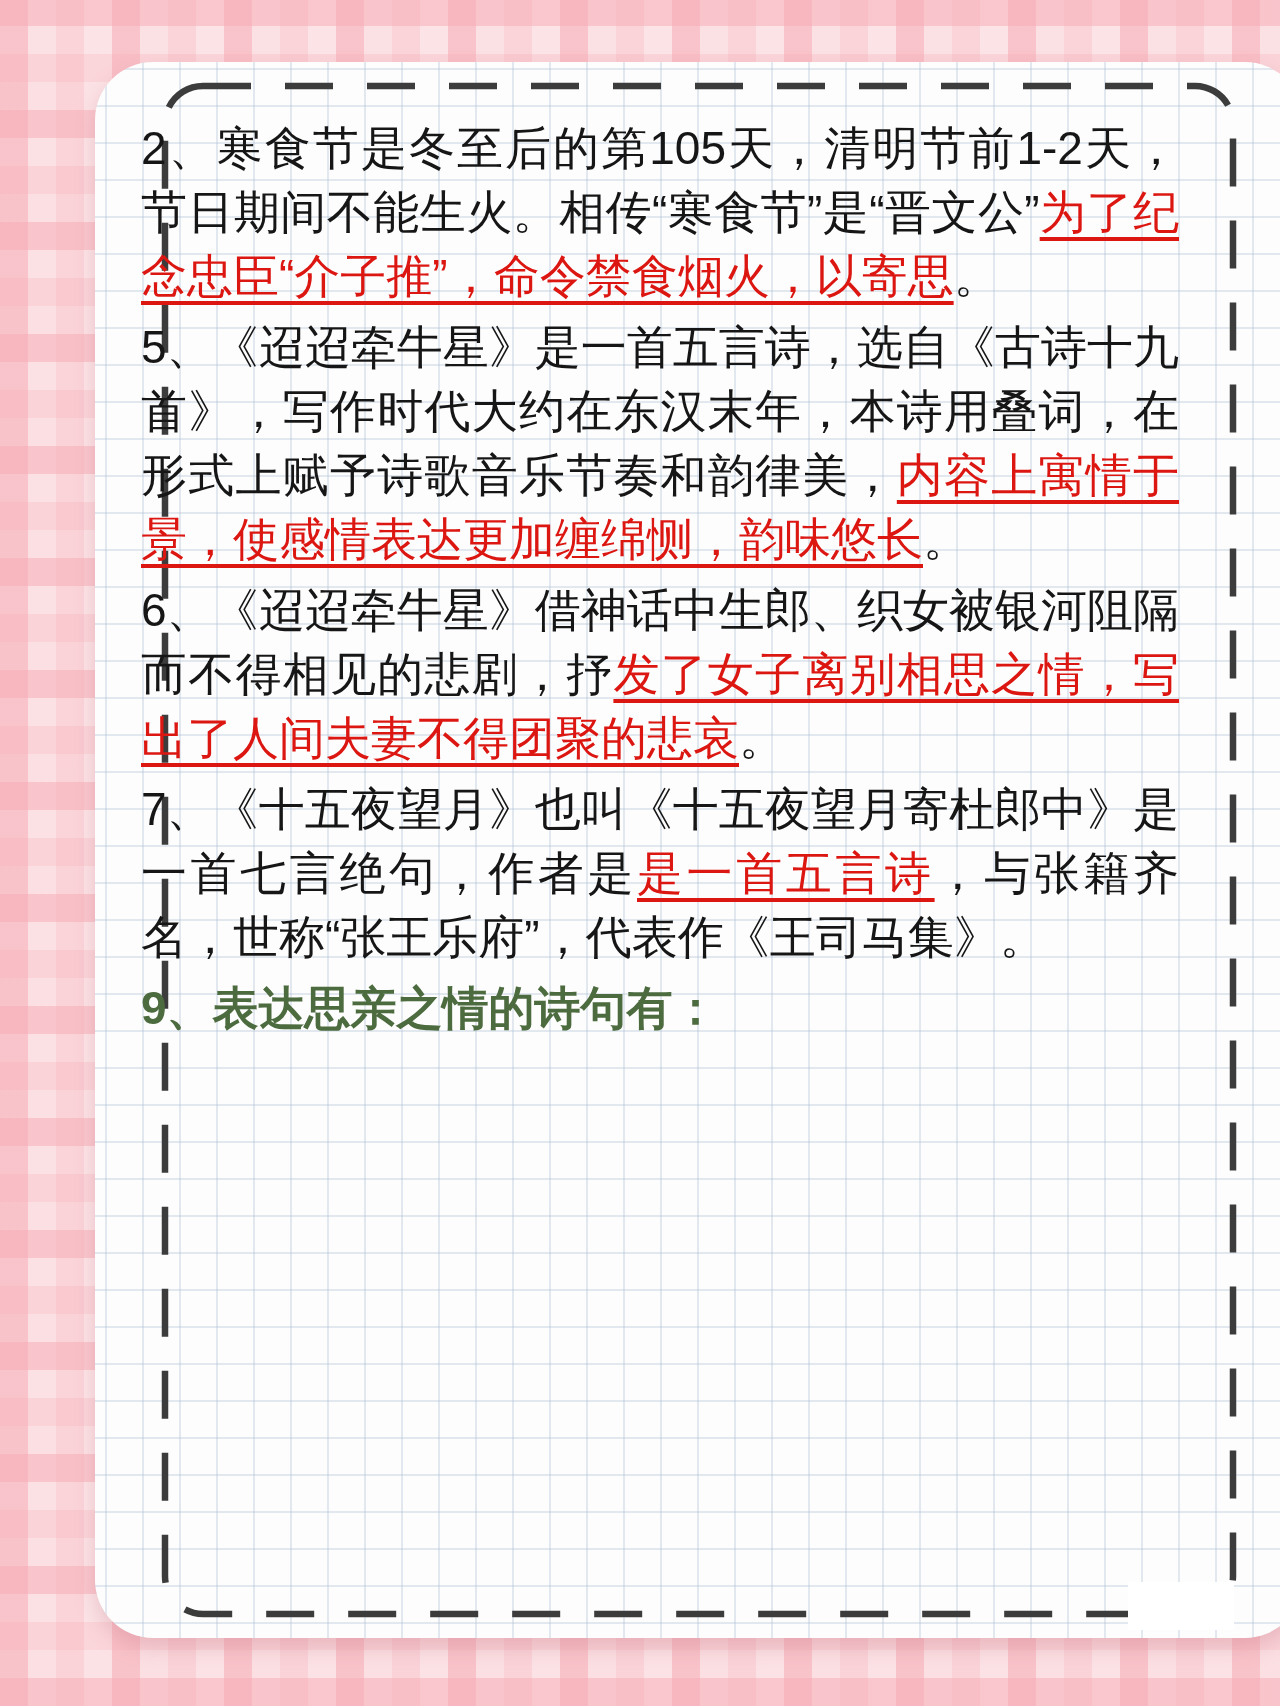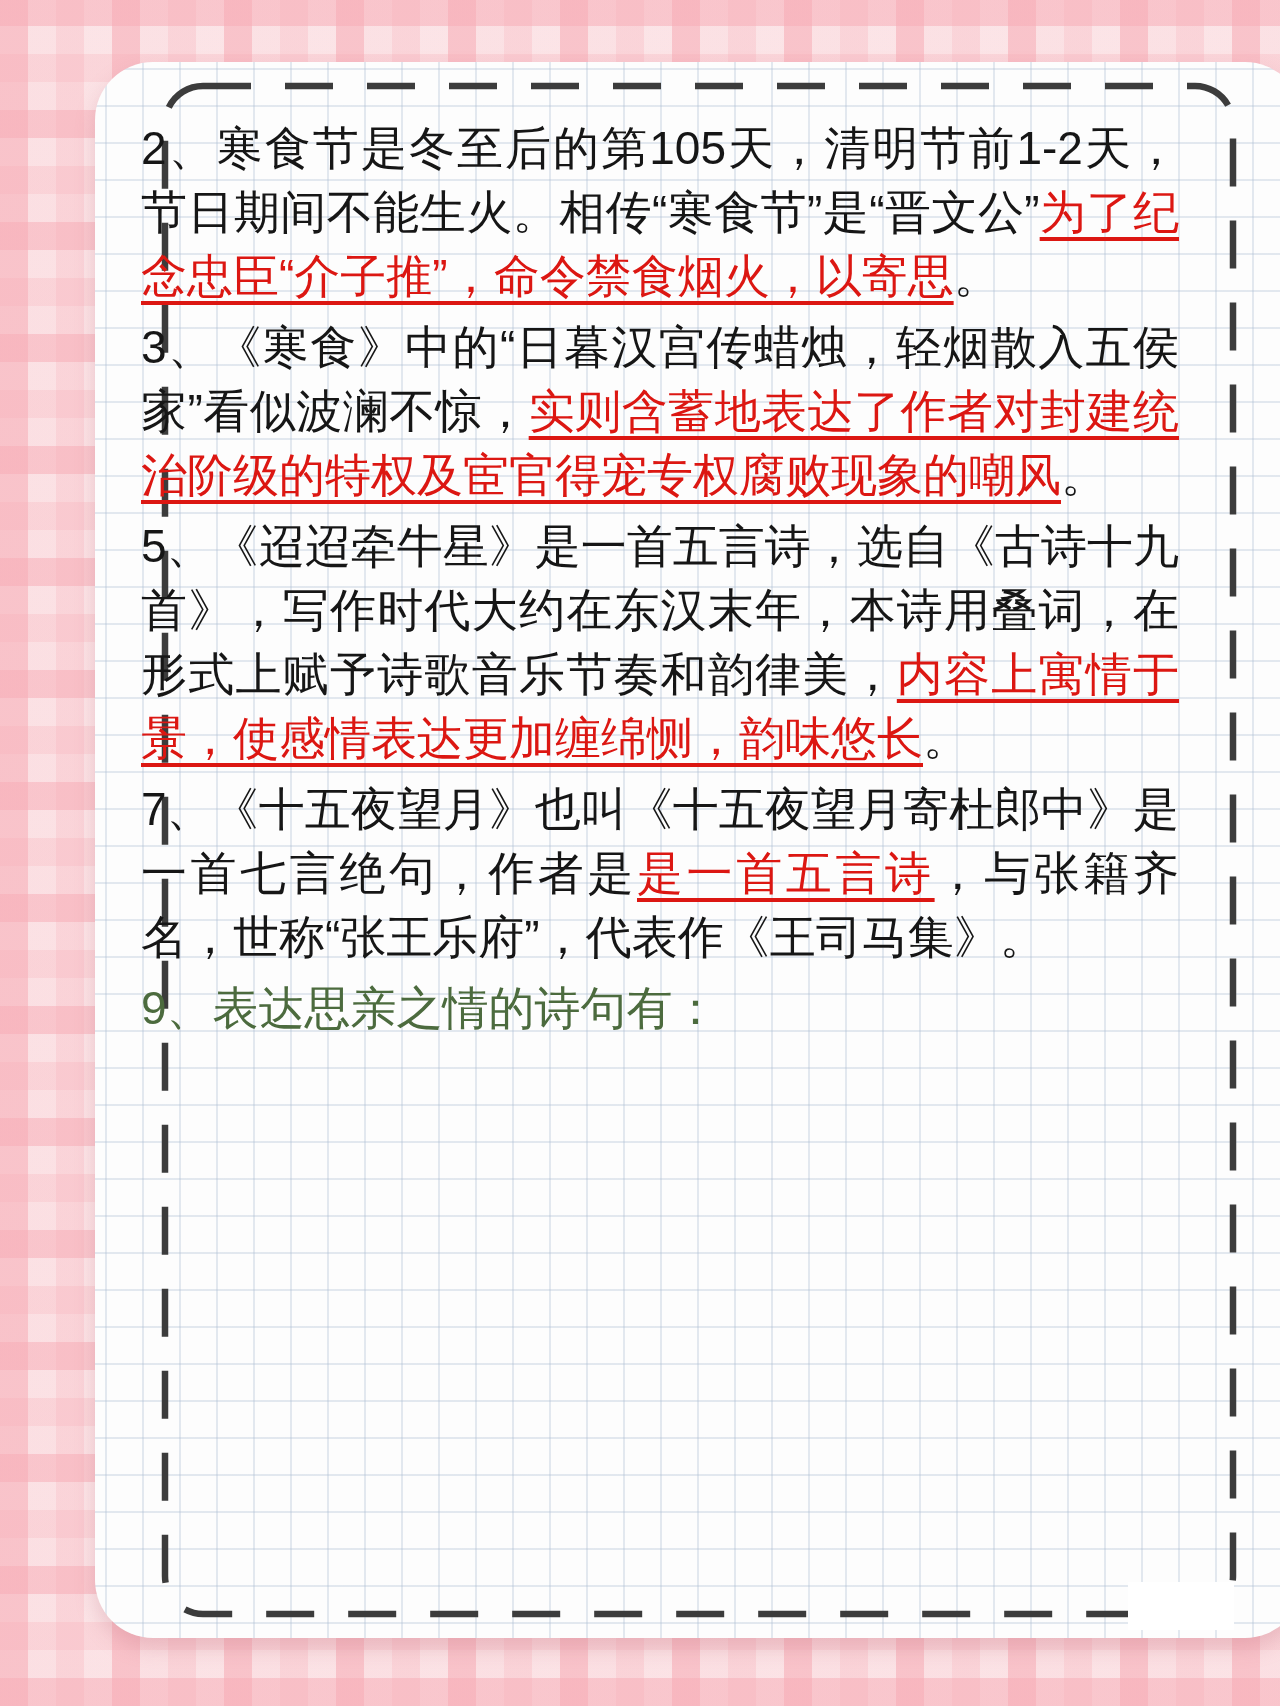--- a/index.html
+++ b/index.html
@@ -66,21 +66,21 @@
   .seg-black { color: var(--text_black, #161616); }
   .seg-red {
     color: var(--text_red, #dc1712);
     text-decoration: underline;
     text-decoration-color: var(--text_red, #dc1712);
     text-decoration-thickness: 4px;
     text-underline-offset: 9px;
   }
   .seg-green {
     color: var(--text_green, #4c6b3e);
-    font-weight: 400;
+    font-weight: 700;
   }
   .watermark-cover {
     position: absolute;
     left: 1128px;
     top: 1582px;
     width: 106px;
     height: 48px;
     background: #ffffff;
     z-index: 5;
   }
@@ -88,20 +88,20 @@
 </head>
 <body>
 
 <div class="bg">
   <div class="card">
     <svg class="dash-svg" viewBox="0 0 1116 1576" xmlns="http://www.w3.org/2000/svg">
       <rect x="24" y="24" width="1068" height="1528" rx="38" ry="38" fill="none" stroke="#3c3c3c" stroke-width="6.5" stroke-dasharray="48 34"></rect>
     </svg>
     <div class="content">
         <p class="note"><span class="seg-black">2、寒食节是冬至后的第105天，清明节前1-2天，节日期间不能生火。相传“寒食节”是“晋文公”</span><span class="seg-red">为了纪念忠臣“介子推”，命令禁食烟火，以寄思</span><span class="seg-black">。</span></p>
-        <p class="note"><span class="seg-black">3、《寒食》中的“日暮汉宫传蜡烛，轻烟散入五侯家”看似波澜不惊，</span><span class="seg-red">实则含蓄地表达了作者对封建统治阶级的特权及宦官得宠专权腐败现象的嘲风</span><span class="seg-black">。</span></p>
         <p class="note"><span class="seg-black">5、《迢迢牵牛星》是一首五言诗，选自《古诗十九首》，写作时代大约在东汉末年，本诗用叠词，在形式上赋予诗歌音乐节奏和韵律美，</span><span class="seg-red">内容上寓情于景，使感情表达更加缠绵恻，韵味悠长</span><span class="seg-black">。</span></p>
+        <p class="note"><span class="seg-black">6、《迢迢牵牛星》借神话中生郎、织女被银河阻隔而不得相见的悲剧，抒</span><span class="seg-red">发了女子离别相思之情，写出了人间夫妻不得团聚的悲哀</span><span class="seg-black">。</span></p>
         <p class="note"><span class="seg-black">7、《十五夜望月》也叫《十五夜望月寄杜郎中》是一首七言绝句，作者是</span><span class="seg-red">是一首五言诗</span><span class="seg-black">，与张籍齐名，世称“张王乐府”，代表作《王司马集》。</span></p>
         <p class="note"><span class="seg-green">9、表达思亲之情的诗句有：</span></p>
       </div>
   </div>
   <div class="watermark-cover"></div>
 </div>
 
 </body></html>

